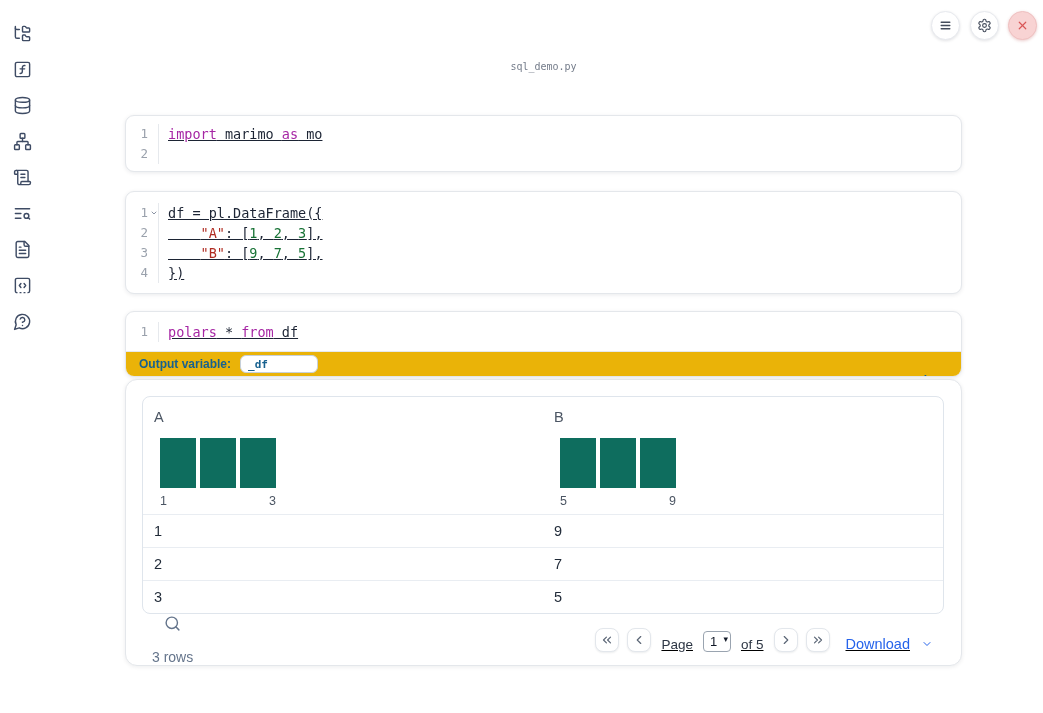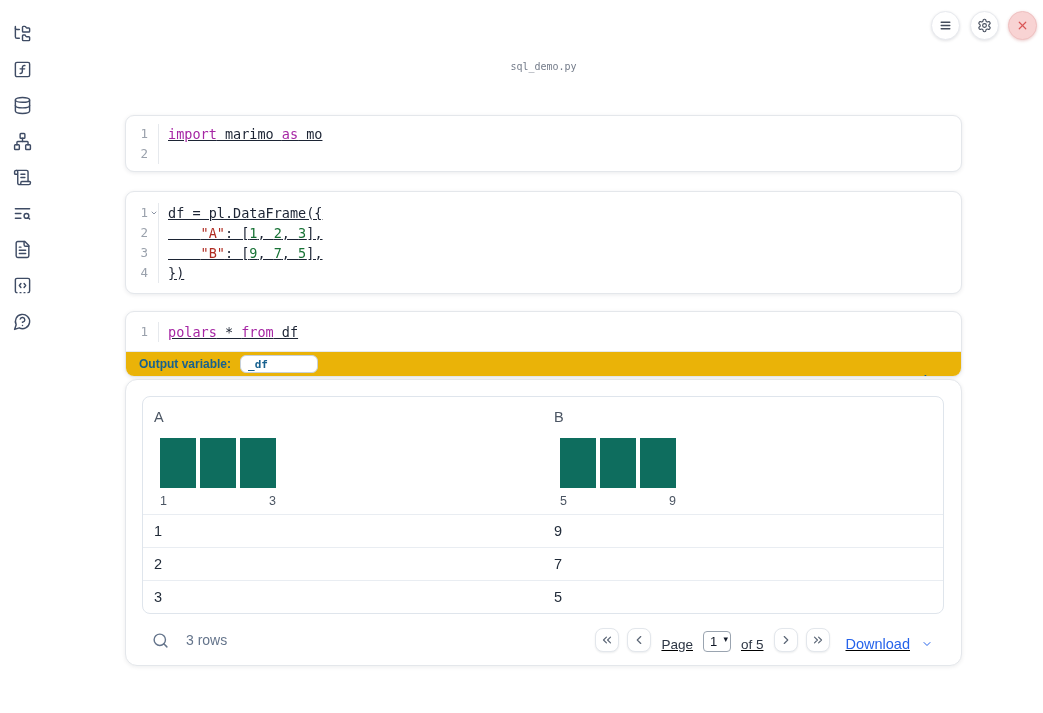--- a/index.html
+++ b/index.html
@@ -68,21 +68,21 @@
   .col-label { font-size:14.5px; color:#4b5563; cursor:pointer; }
   .hist { display:flex; gap:4px; align-items:flex-end; height:50px; margin:13px 0 0 6px; width:116px; }
   .hist .bar { width:36px; background:#0e6d5e; }
   .hist-axis { display:flex; justify-content:space-between; width:116px; margin:6px 0 0 6px;
                font-size:12.5px; color:#4b5563; }
   .t-row { display:flex; height:33px; border-top:1px solid #e9edf2; align-items:center; }
   .t-cell { width:50%; padding-left:11px; font-size:14.5px; color:#1f2937; }
 
   .table-footer { margin-top:8px; height:36px; display:flex; align-items:center;
                   justify-content:space-between; }
-  .f-left { display:flex; align-items:center; gap:17px; padding-left:10px; color:#64748b; }
+  .f-left { display:flex; align-items:center; gap:17px; padding-left:10px; color:#64748b;flex-direction:column; }
   .search-btn { background:none; border:none; color:#64748b; cursor:pointer; width:17px; height:17px; }
   .row-count { font-size:14px; color:#64748b; }
   .f-right { display:flex; align-items:flex-end; gap:8px; padding-right:12px;text-decoration:underline; }
   .pg-btn { width:24px; height:24px; border-radius:8px; border:1px solid #e3e7ec; background:#fff;
             box-shadow:0 1px 2px rgba(16,24,40,.08); display:flex; align-items:center;
             justify-content:center; color:#5b6676; cursor:pointer; }
   .pg-text { font-size:13.5px; color:#2d3644; margin:0 2px; }
   .select-wrap { position:relative; }
   .page-select { appearance:none; -webkit-appearance:none; width:28px; height:21px;
                  border:1px solid #9aa4b0; border-radius:4px; background:#fff;

